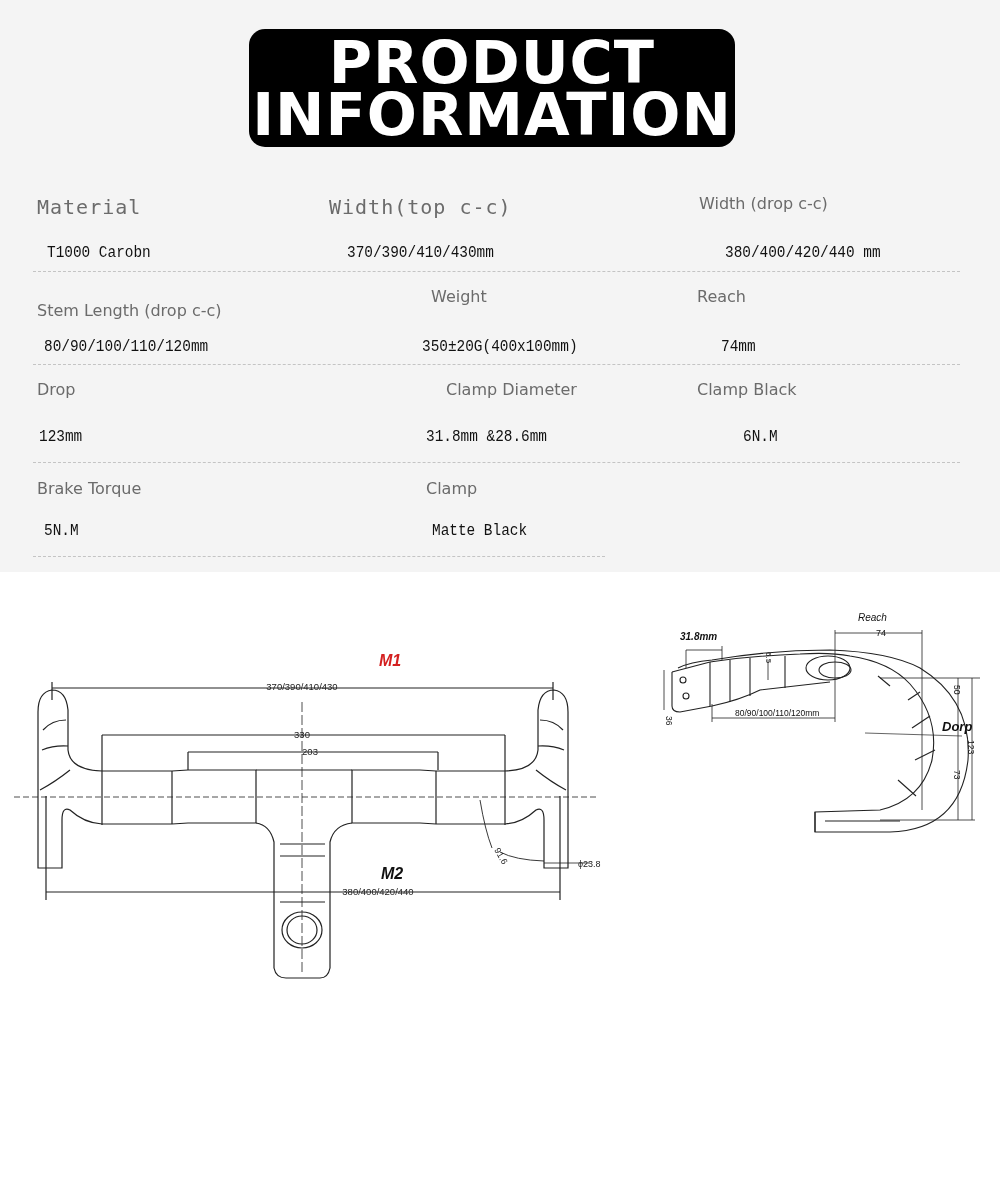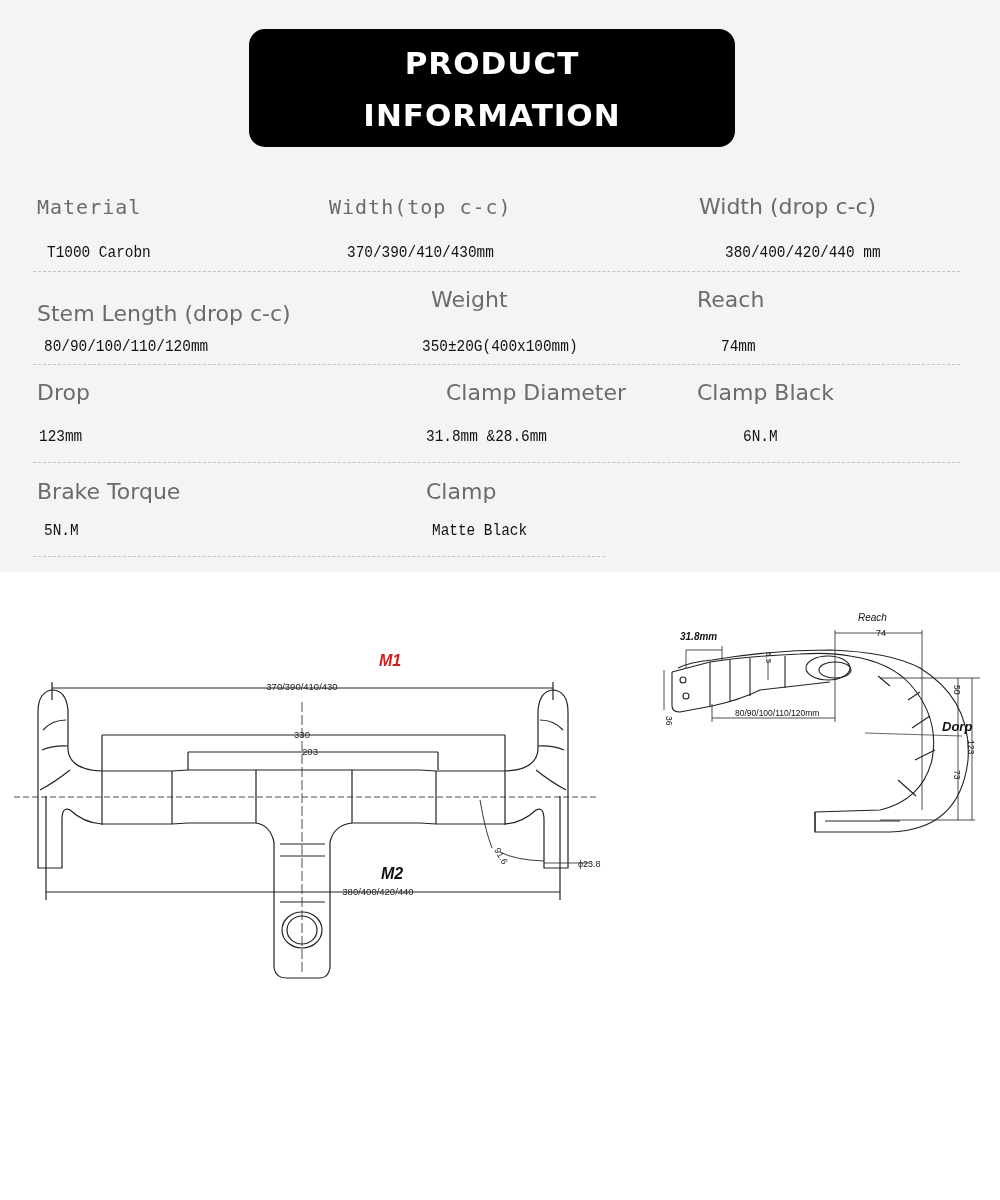--- a/index.html
+++ b/index.html
@@ -8,27 +8,27 @@
 
   .spec-section {
     position: absolute; left: 0; top: 0; width: 1000px; height: 572px;
     background: #f4f4f4;
   }
   .title-banner {
     position: absolute; left: 249px; top: 29px; width: 486px; height: 118px;
     background: #000; border-radius: 16px;
     color: #fff; text-align: center;
     font-family: "DejaVu Sans", sans-serif; font-weight: bold;
-    font-size: 31px; line-height: 52px; letter-spacing: 1px;
+    font-size: 59px; line-height: 52px; letter-spacing: 1px;
     padding-top: 8px;
   }
   .title-banner span { display: block; }
 
   .label {
-    position: absolute; color: #6b6b6b; font-size: 22px;
+    position: absolute; color: #6b6b6b; font-size: 16px;
     font-family: "DejaVu Sans", sans-serif; white-space: nowrap;
   }
   .label.mono { font-family: "DejaVu Sans Mono", monospace; font-size: 20px; letter-spacing: 1px; }
   .value {
     position: absolute; color: #111; font-size: 16px;
     font-family: "Liberation Mono", monospace; white-space: nowrap;
     transform: scaleX(0.9); transform-origin: left center;
   }
   .divider {
     position: absolute; height: 0; border-top: 1px dashed #c4c4c4;

